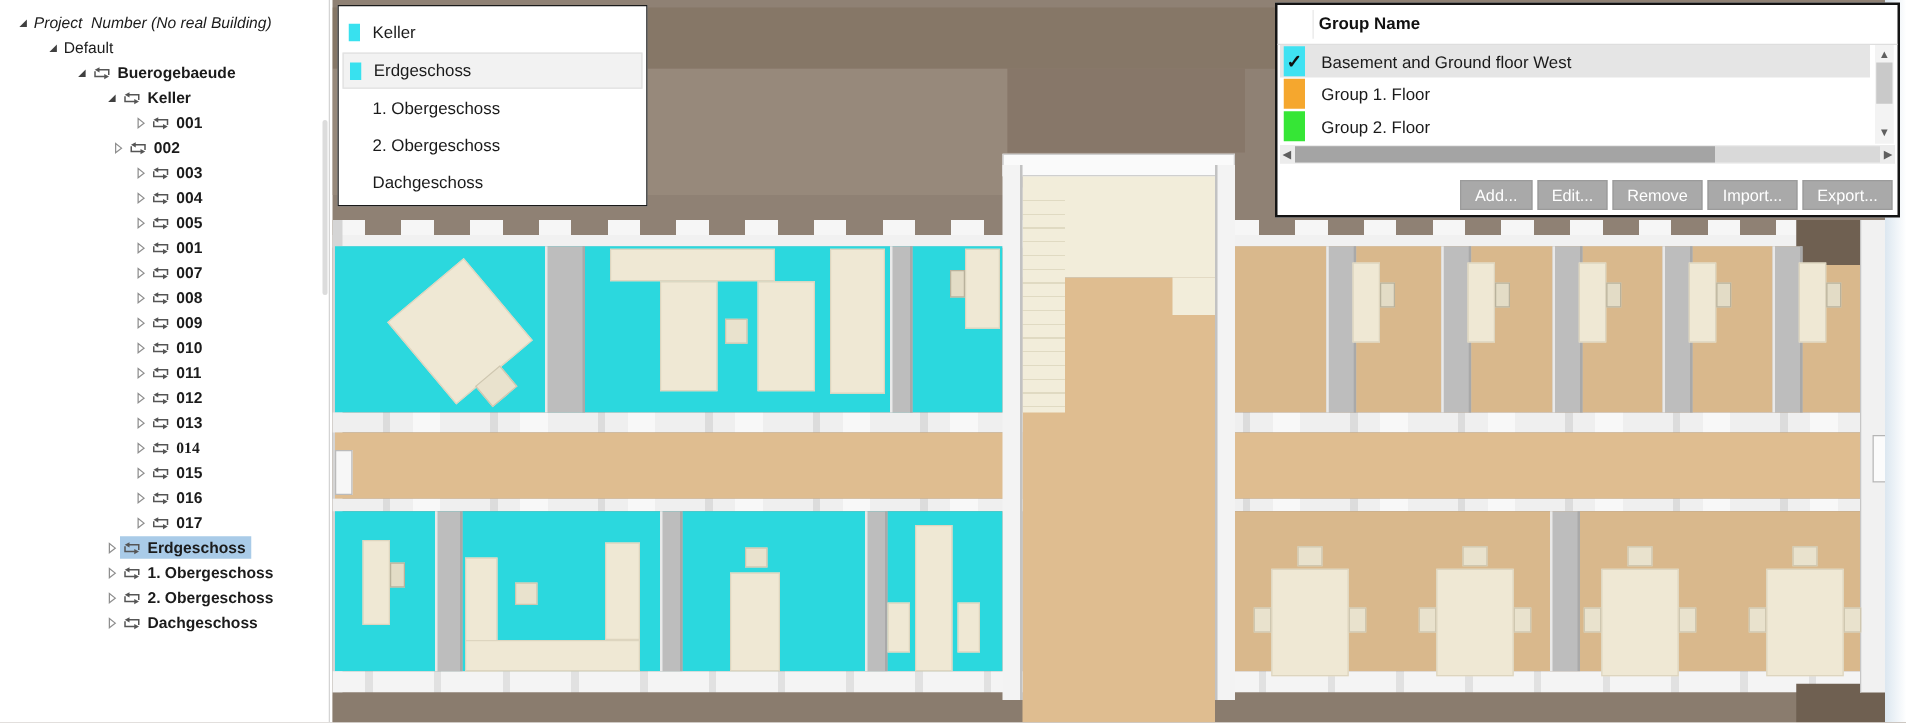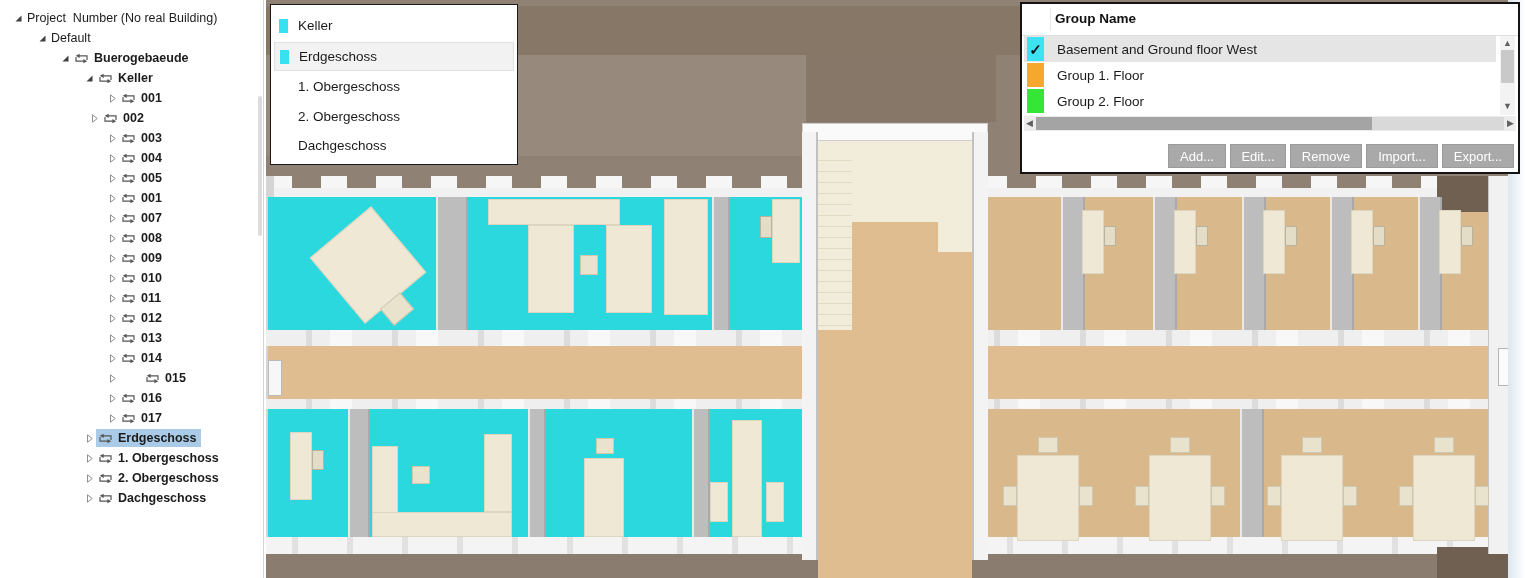--- a/index.html
+++ b/index.html
@@ -151,21 +151,21 @@
       <div class="cv chair" style="left: 1001px; top: 486px; width: 14px; height: 20px;"></div>
       <div class="cv chair" style="left: 1077px; top: 486px; width: 14px; height: 20px;"></div>
       <div class="cv desk" style="left: 1147px; top: 455px; width: 62px; height: 86px;"></div>
       <div class="cv chair" style="left: 1168px; top: 437px; width: 20px; height: 16px;"></div>
       <div class="cv chair" style="left: 1133px; top: 486px; width: 14px; height: 20px;"></div>
       <div class="cv chair" style="left: 1209px; top: 486px; width: 14px; height: 20px;"></div>
     </div>
 
   <aside class="tree-panel">
     <div id="tree">
-        <div class="tree-row" style="top: 8px; left: 12px;">
+        <div class="tree-row" style="top: 8px; left: 12px; font-style: italic;">
           <span class="expander">
             <svg width="11" height="11" viewBox="0 0 11 11">
               <polygon points="8.5,2.5 8.5,8.5 2.5,8.5" fill="#404040"></polygon>
             </svg>
           </span>
           <span class="row-content">
             <span class="lbl">Project  Number (No real Building)</span>
           </span>
         </div>
         <div class="tree-row" style="top: 28px; left: 36px;">
@@ -441,39 +441,39 @@
               <svg width="15" height="11" viewBox="0 0 15 11">
                 <path d="M13 7 V2.8 H5" fill="none" stroke="#555" stroke-width="1.2"></path>
                 <path d="M5.6 0.7 L1.8 2.8 L5.6 4.9 Z" fill="#555"></path>
                 <path d="M2 4 V8.2 H10" fill="none" stroke="#555" stroke-width="1.2"></path>
                 <path d="M9.4 6.1 L13.2 8.2 L9.4 10.3 Z" fill="#555"></path>
               </svg>
             </span>
             <span class="lbl">013</span>
           </span>
         </div>
-        <div class="tree-row bold" style="top: 348px; left: 106px;">
+        <div class="tree-row bold" style="top: 348px; left: 106px; font-family: Liberation Serif, serif;">
           <span class="expander">
             <svg width="11" height="11" viewBox="0 0 11 11">
               <polygon points="3.5,1.8 8.2,5.5 3.5,9.2" fill="#ffffff" stroke="#8f8f8f" stroke-width="1"></polygon>
             </svg>
           </span>
           <span class="row-content">
             <span class="swap">
               <svg width="15" height="11" viewBox="0 0 15 11">
                 <path d="M13 7 V2.8 H5" fill="none" stroke="#555" stroke-width="1.2"></path>
                 <path d="M5.6 0.7 L1.8 2.8 L5.6 4.9 Z" fill="#555"></path>
                 <path d="M2 4 V8.2 H10" fill="none" stroke="#555" stroke-width="1.2"></path>
                 <path d="M9.4 6.1 L13.2 8.2 L9.4 10.3 Z" fill="#555"></path>
               </svg>
             </span>
             <span class="lbl">014</span>
           </span>
         </div>
-        <div class="tree-row bold" style="top: 368px; left: 106px; gap: 24px;">
+        <div class="tree-row bold" style="top: 368px; left: 106px;">
           <span class="expander">
             <svg width="11" height="11" viewBox="0 0 11 11">
               <polygon points="3.5,1.8 8.2,5.5 3.5,9.2" fill="#ffffff" stroke="#8f8f8f" stroke-width="1"></polygon>
             </svg>
           </span>
           <span class="row-content">
             <span class="swap">
               <svg width="15" height="11" viewBox="0 0 15 11">
                 <path d="M13 7 V2.8 H5" fill="none" stroke="#555" stroke-width="1.2"></path>
                 <path d="M5.6 0.7 L1.8 2.8 L5.6 4.9 Z" fill="#555"></path>

